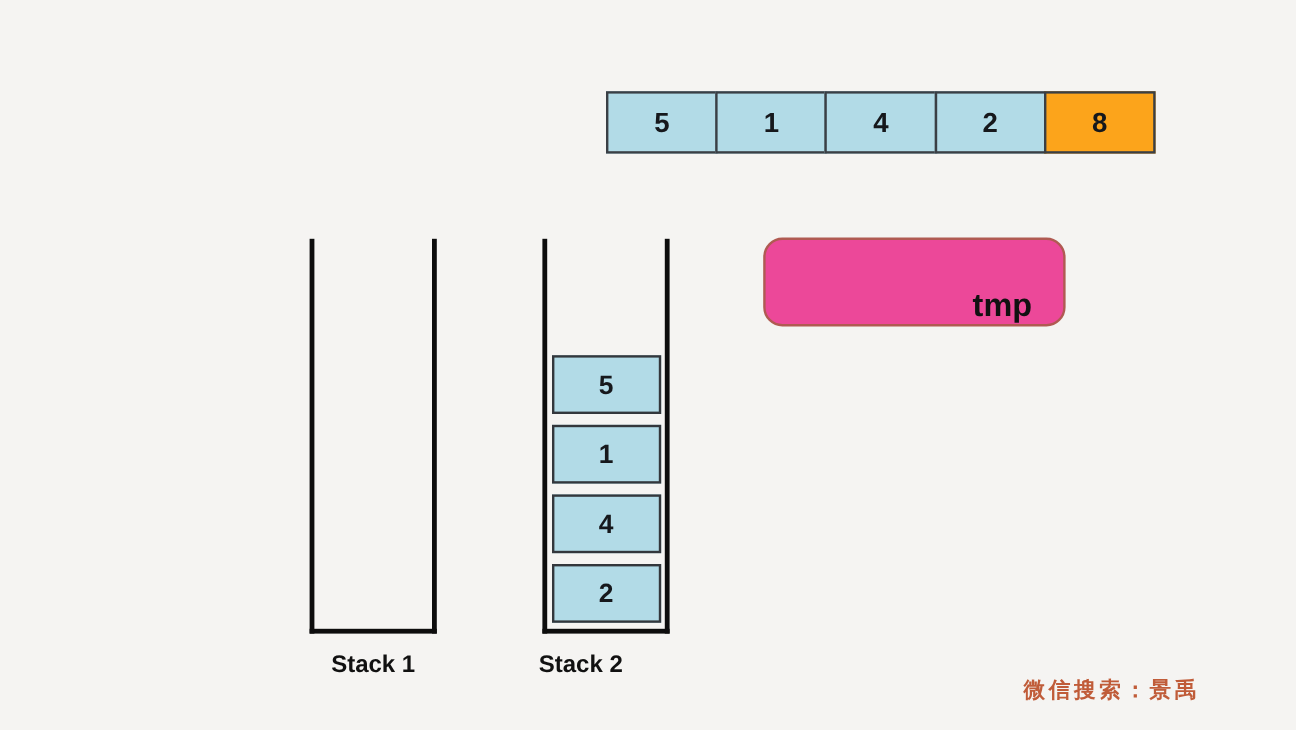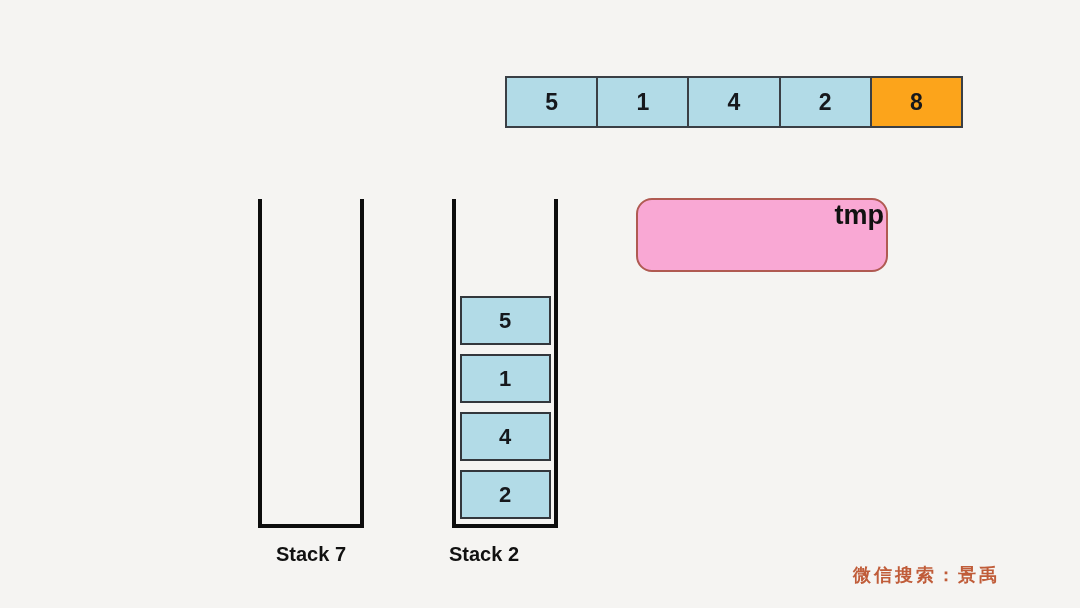--- a/index.html
+++ b/index.html
@@ -61,25 +61,25 @@
     font-size: 20px; font-weight: 700; color: #111;
   }
   .stack-label.l1 { left: 258px; }
   .stack-label.l2 { left: 431px; }
 
   
   .tmp {
     position: absolute;
     left: 636px; top: 198px;
     width: 252px; height: 74px;
-    background: #f9a8d4;
+    background: #ec4899;
     border: 2px solid #b05a52;
     border-radius: 16px;
-    display: flex; align-items: flex-start; justify-content: flex-end;
-    padding-right: 2px;
+    display: flex; align-items: flex-end; justify-content: flex-end;
+    padding-right: 26px;
     font-size: 27px; font-weight: 600; color: #111;
   }
 
   
   .watermark {
     position: absolute;
     right: 80px; top: 563px;
     font-family: "DejaVu Serif", "Liberation Serif", serif;
     font-size: 18px; font-weight: 700;
     letter-spacing: 3px;
@@ -102,21 +102,21 @@
 
   <div class="stack stack1"></div>
 
   <div class="stack stack2">
     <div class="sbox">5</div>
     <div class="sbox">1</div>
     <div class="sbox">4</div>
     <div class="sbox">2</div>
   </div>
 
-  <div class="stack-label l1">Stack 7</div>
+  <div class="stack-label l1">Stack 1</div>
   <div class="stack-label l2">Stack 2</div>
 
   <div class="tmp">
     <span>tmp</span>
   </div>
 
   <div class="watermark">微信搜索：景禹</div>
 
 </div>
 

